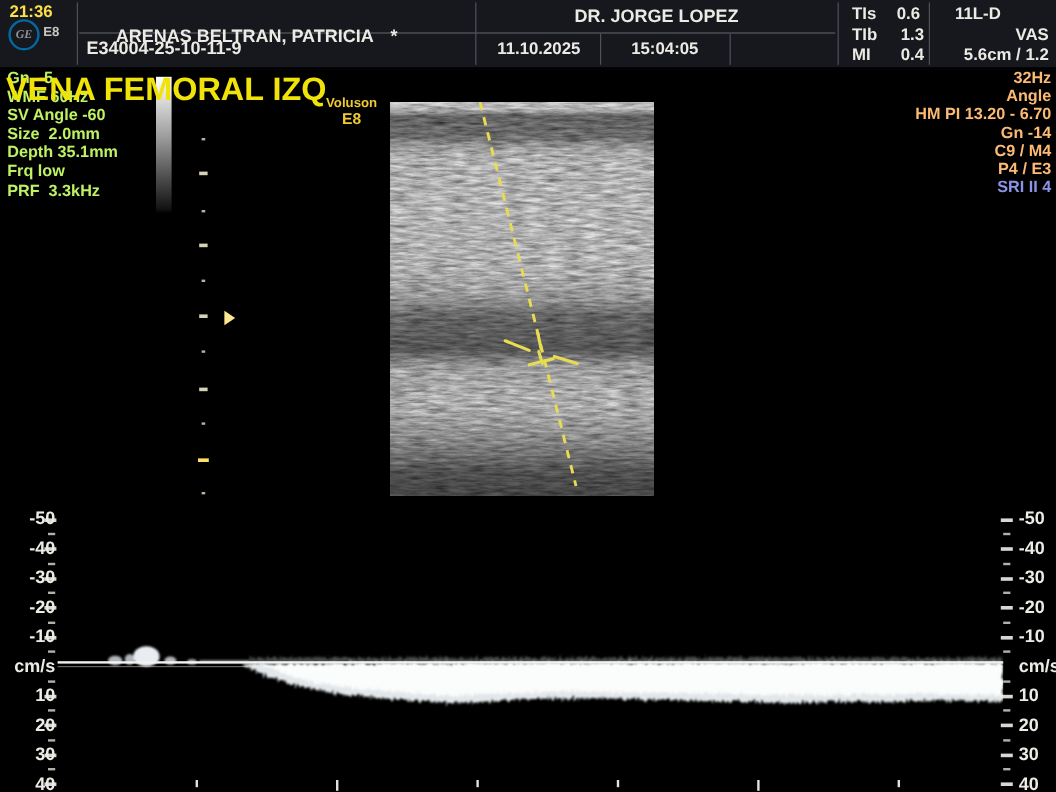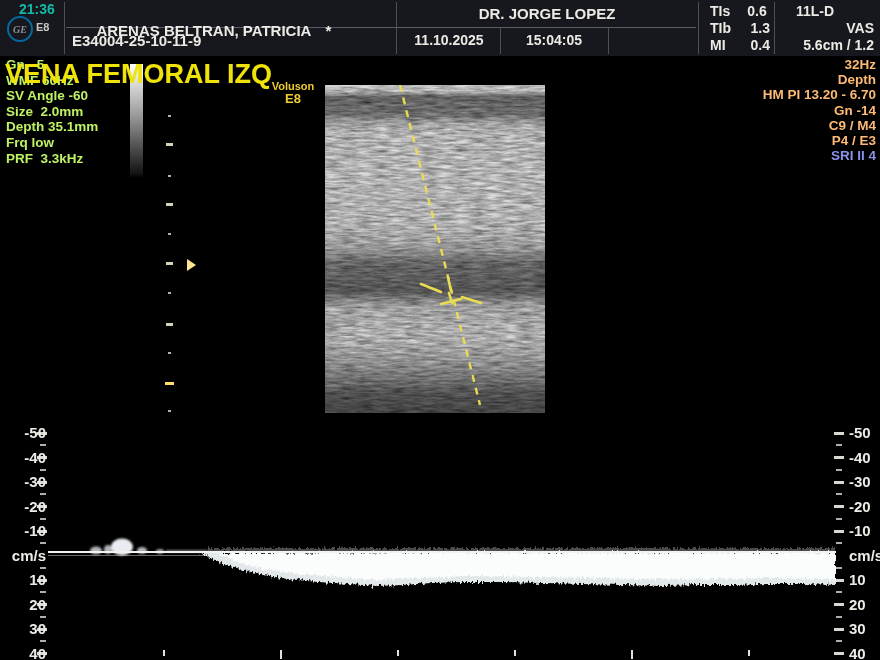--- a/index.html
+++ b/index.html
@@ -34,21 +34,21 @@
   .slabR{left:849px;width:46px;text-align:left;}
   .baseline1{position:absolute;left:48px;top:551px;width:788px;height:2px;background:#f2f2ef;z-index:3;}
   .baseline2{position:absolute;left:48px;top:555px;width:788px;height:1px;background:#9a9a96;opacity:.65;z-index:1;}
 </style>
 </head>
 <body>
 
 <div id="screen">
 
   <div class="hdr">
-    <div class="htxt" style="left:19px;top:1px;font-size:14px;color:#14b8a6">21:36</div>
+    <div class="htxt" style="left:8px;top:1px;font-size:14px;color:#fde047">21:36</div>
     <div class="gecirc">
         <span>GE</span>
       </div>
     <div class="htxt small" style="left:36px;top:21px">E8</div>
 
     <div class="vline" style="left:64px;top:2px;height:52px"></div>
     <div class="hline" style="left:66px;top:27px;width:630px"></div>
     <div class="vline" style="left:396px;top:2px;height:52px"></div>
     <div class="vline" style="left:500px;top:28px;height:26px"></div>
     <div class="vline" style="left:608px;top:28px;height:26px"></div>
@@ -87,21 +87,21 @@
     <div class="pl">Size  2.0mm</div>
     <div class="pl">Depth 35.1mm</div>
     <div class="pl">Frq low</div>
     <div class="pl">PRF  3.3kHz</div>
   </div>
 
   <div class="annot">VENA FEMORAL IZQ</div>
 
   <div class="abs" style="right:4px;top:57px;width:180px">
     <div class="pr">32Hz</div>
-    <div class="pr">Depth</div>
+    <div class="pr">Angle</div>
     <div class="pr">HM PI 13.20 - 6.70</div>
     <div class="pr">Gn -14</div>
     <div class="pr">C9 / M4</div>
     <div class="pr">P4 / E3</div>
     <div class="pr" style="color:#8a93e8">SRI II 4</div>
   </div>
 
   <div class="graybar"></div>
   <div id="layer-ticks">
       <div style="position: absolute; left: 37px; top: 431.5px; width: 10px; height: 3px; background: rgb(216, 216, 210);"></div>

